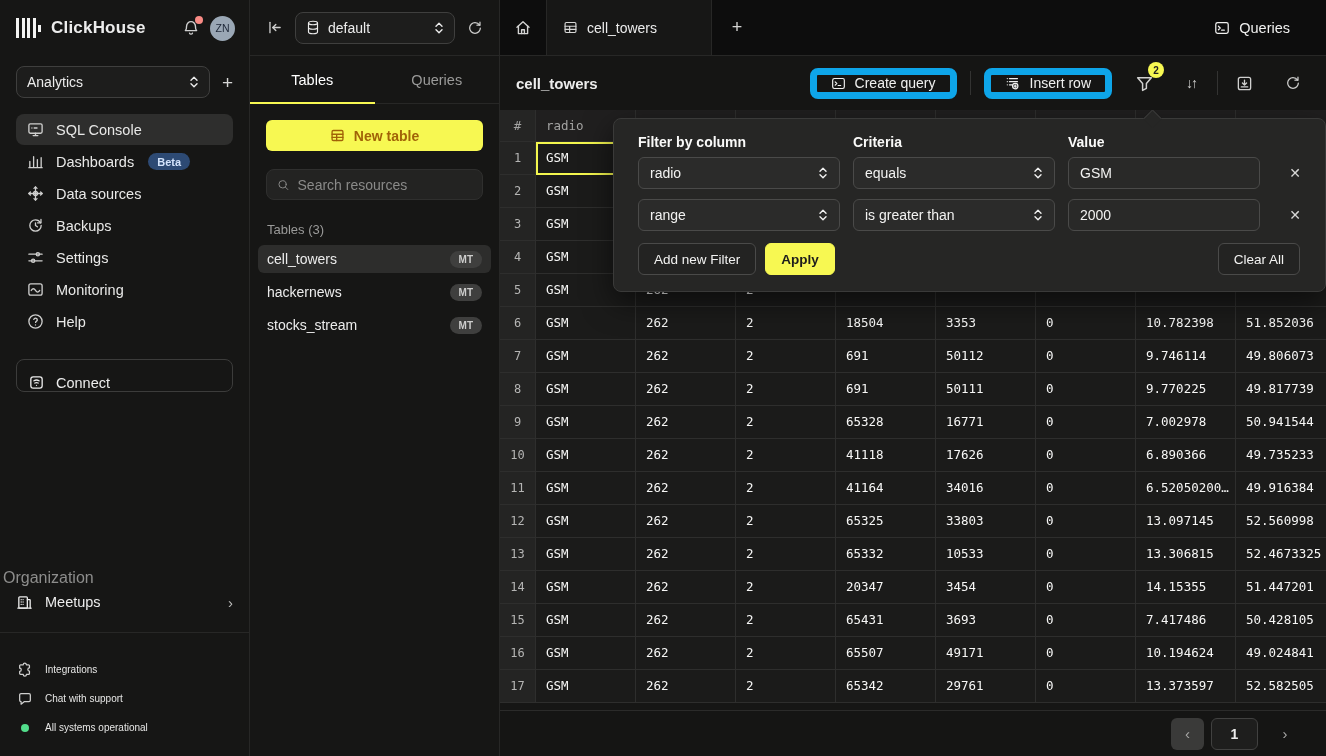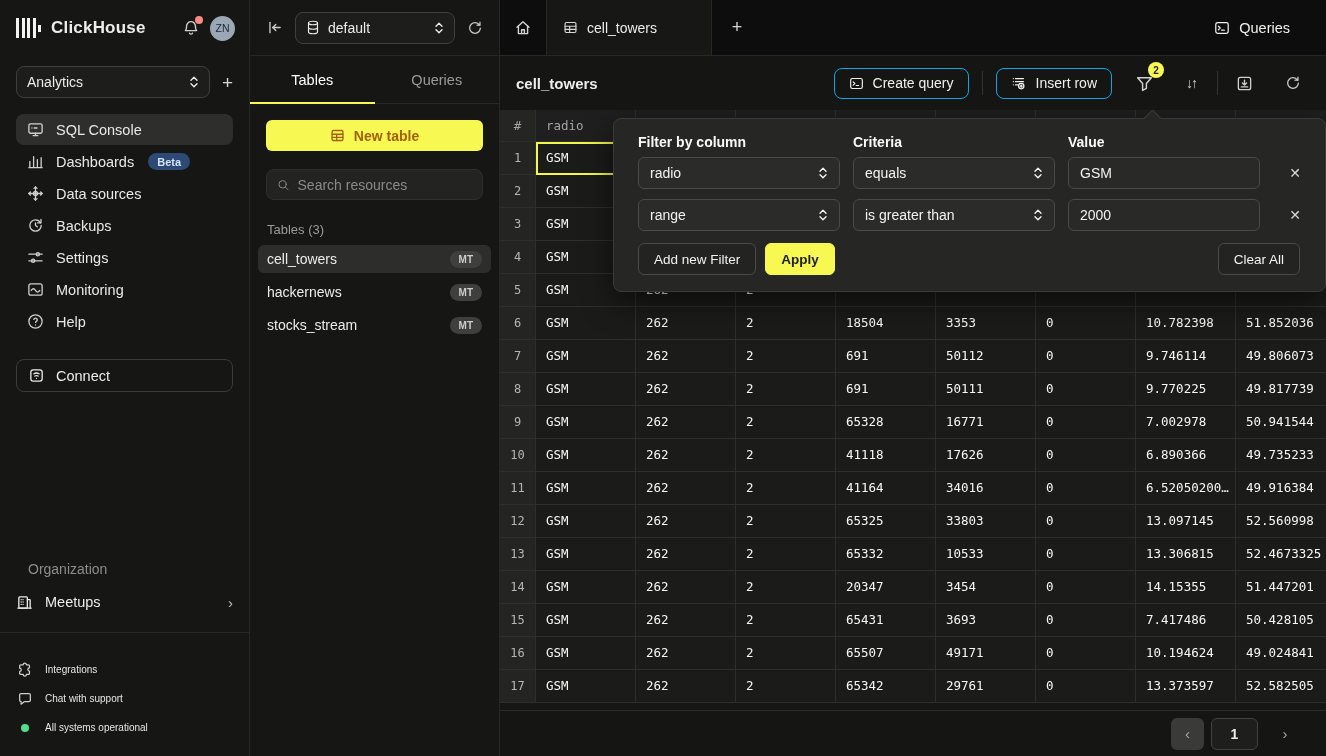--- a/index.html
+++ b/index.html
@@ -34,23 +34,23 @@
   .ws-select .sp{flex:1}
   .plusbtn{color:#d6d6d5;font-size:19px;line-height:1;cursor:default}
   .nav{padding:0 16px;display:flex;flex-direction:column;gap:1px}
   .nav-item{height:31px;display:flex;align-items:center;gap:12px;padding:0 10px;border-radius:8px;
     font-size:14.5px;color:#e8e8e7}
   .nav-item .nic{width:18px;display:flex;justify-content:center;color:#cfcfce}
   .nav-item.active{background:#2e2e2d}
   .badge-beta{margin-left:2px;background:#2d4a74;color:#d3e3fb;font-size:11px;font-weight:600;
     padding:2.5px 9px;border-radius:999px}
   .connect{margin:22px 16px 0 16px;height:33px;border:1px solid #3c3c3b;border-radius:8px;
-    display:flex;align-items:center;gap:11px;padding:0 11px;font-size:14.5px}
+    display:flex;align-items:flex-end;gap:11px;padding:0 11px;font-size:14.5px}
   .side-spacer{flex:1}
-  .org-label{padding:0 28px;font-size:14px;color:#8d8d8c;margin-bottom:10px}
+  .org-label{padding:0 3px;font-size:16px;color:#8d8d8c;margin-bottom:0}
   .org-item{height:30px;margin:0 16px;display:flex;align-items:center;gap:12px;font-size:14.5px}
   .org-item .sp{flex:1}
   .chev{color:#bdbdbc;font-size:15px}
   .side-div{border-top:1px solid var(--line);margin:15px 0 22px 0}
   .foot-item{height:29px;display:flex;align-items:center;gap:12px;padding:0 16px;font-size:10px;color:#e6e6e5}
   .foot-item .nic{width:17px;display:flex;justify-content:center;color:#cfcfce}
   .gdot{width:8px;height:8px;border-radius:50%;background:#52dd8b;margin:0 4.5px}
 
   
   .panel{width:250px;background:var(--side);border-right:1px solid var(--line);display:flex;flex-direction:column}
@@ -85,21 +85,21 @@
   .home{width:47px;display:flex;align-items:center;justify-content:center;color:#d4d4d3;border-right:1px solid var(--line)}
   .mtab{width:165px;background:#171716;border-right:1px solid var(--line);display:flex;align-items:center;
     gap:9px;padding:0 16px;font-size:14px}
   .mtab .nic{color:#d8d8d7}
   .addtab{width:50px;display:flex;align-items:center;justify-content:center;color:#d4d4d3;font-size:18px}
   .tabstrip .sp{flex:1}
   .queries-btn{display:flex;align-items:center;gap:9px;padding:0 36px 0 0;font-size:14.5px;color:#f0f0ef}
   .toolbar{height:54px;display:flex;align-items:center;padding:0 20px 0 16px;gap:13px;background:#151514}
   .tb-title{font-size:15px;font-weight:700}
   .toolbar .sp{flex:1}
-  .btn{height:31px;border:1px solid #0ea5e9;border-radius:8px;background:transparent;color:#f0f0ef;
+  .btn{height:31px;border:7px solid #0ea5e9;border-radius:8px;background:transparent;color:#f0f0ef;
     display:flex;align-items:center;gap:9px;padding:0 14px;font-size:14px;font-family:"Liberation Sans",sans-serif}
   .vdiv{width:1px;height:24px;background:#333332}
   .iconbtn{position:relative;color:#d0d0cf;display:flex;align-items:center;justify-content:center;width:26px;height:26px}
   .fbadge{position:absolute;top:-8px;right:-7px;width:16px;height:16px;border-radius:50%;background:var(--yellow);
     color:#222;font-size:10px;font-weight:700;display:flex;align-items:center;justify-content:center}
   .sorticon{font-size:14px;letter-spacing:-2px;color:#d0d0cf}
 
   .content{flex:1;position:relative;background:#161615;overflow:hidden}
   .grid{width:826px;overflow:hidden;font-family:"DejaVu Sans Mono","Liberation Mono",monospace}
   .thead{display:flex;height:32px}

